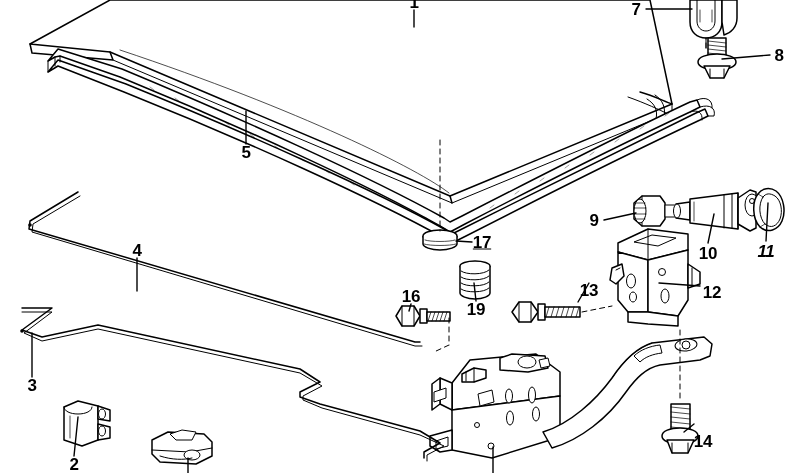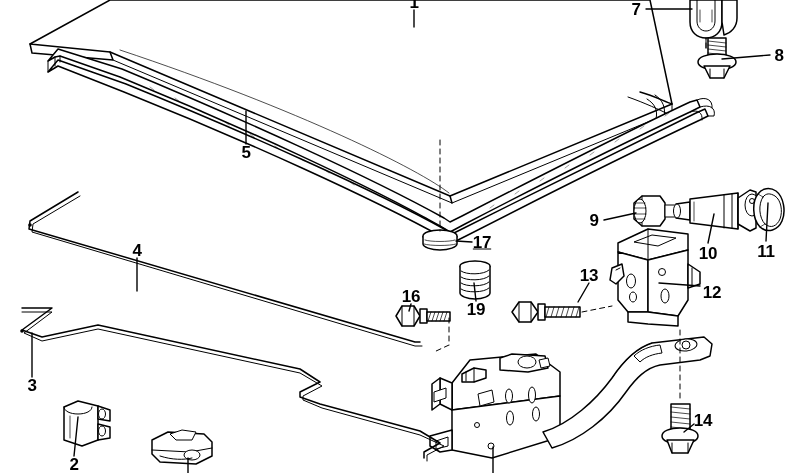--- a/index.html
+++ b/index.html
@@ -414,21 +414,21 @@
 
   <div class="callout" style="left:414px; top:2px;">1</div>
   <div class="callout" style="left:74px;  top:464px;">2</div>
   <div class="callout" style="left:32px;  top:385px;">3</div>
   <div class="callout" style="left:137px; top:250px;">4</div>
   <div class="callout" style="left:246px; top:152px;">5</div>
   <div class="callout" style="left:636px; top:9px;">7</div>
   <div class="callout" style="left:779px; top:55px;">8</div>
   <div class="callout" style="left:594px; top:220px;">9</div>
   <div class="callout" style="left:708px; top:253px;text-align:center;">10</div>
-  <div class="callout" style="left:766px; top:251px;">11</div>
+  <div class="callout" style="left:766px; top:251px;font-style:italic;">11</div>
   <div class="callout" style="left:712px; top:286px;margin-top:6px;">12</div>
-  <div class="callout" style="left:589px; top:275px;text-align:center;">13</div>
-  <div class="callout" style="left:703px; top:420px;">14</div>
+  <div class="callout" style="left:589px; top:290px;text-align:center;">13</div>
+  <div class="callout" style="left:703px; top:441px;">14</div>
   <div class="callout" style="left:411px; top:296px;">16</div>
   <div class="callout" style="left:482px; top:242px;text-decoration:underline;">17</div>
   <div class="callout" style="left:476px; top:309px;">19</div>
 
 </div>
 
 </body></html>

